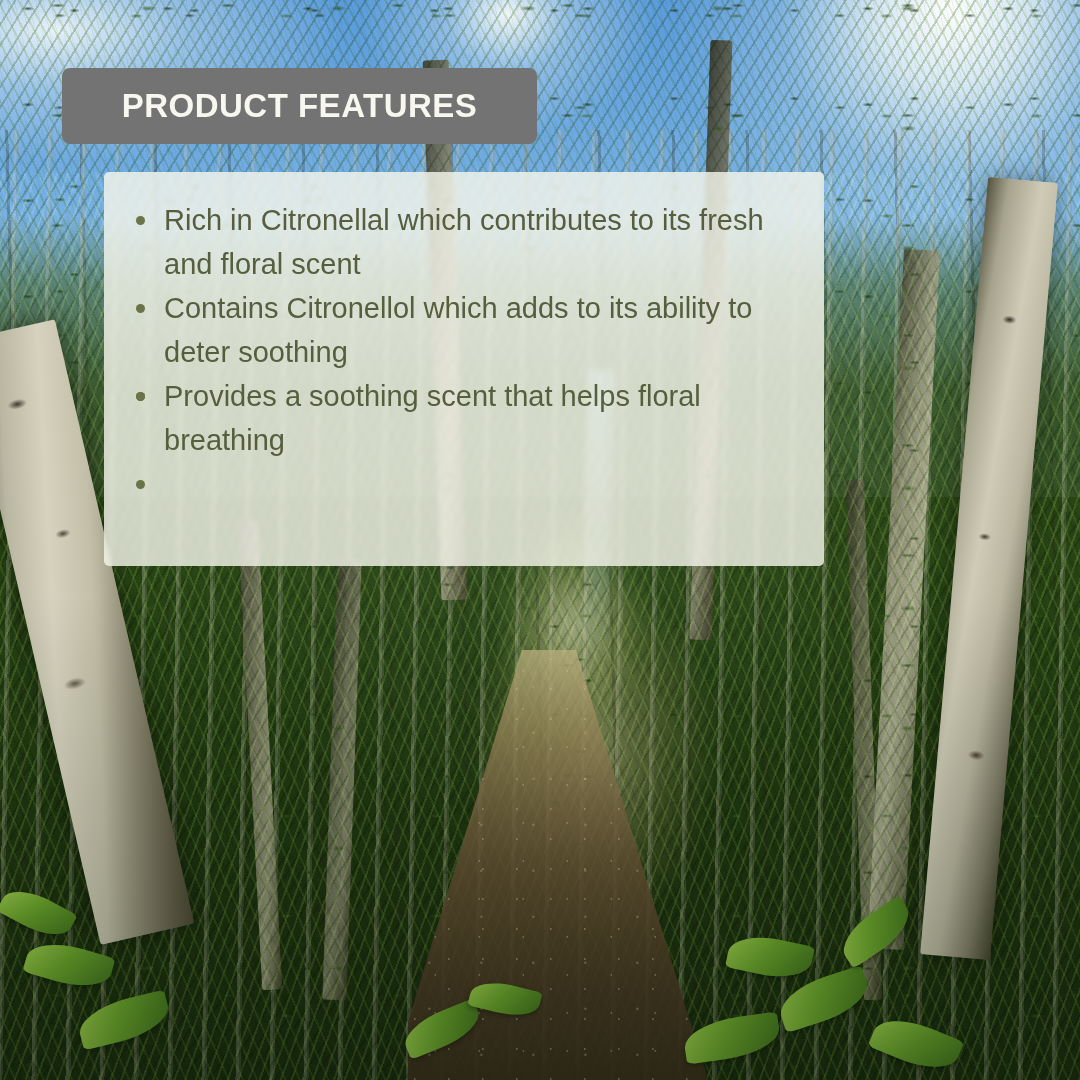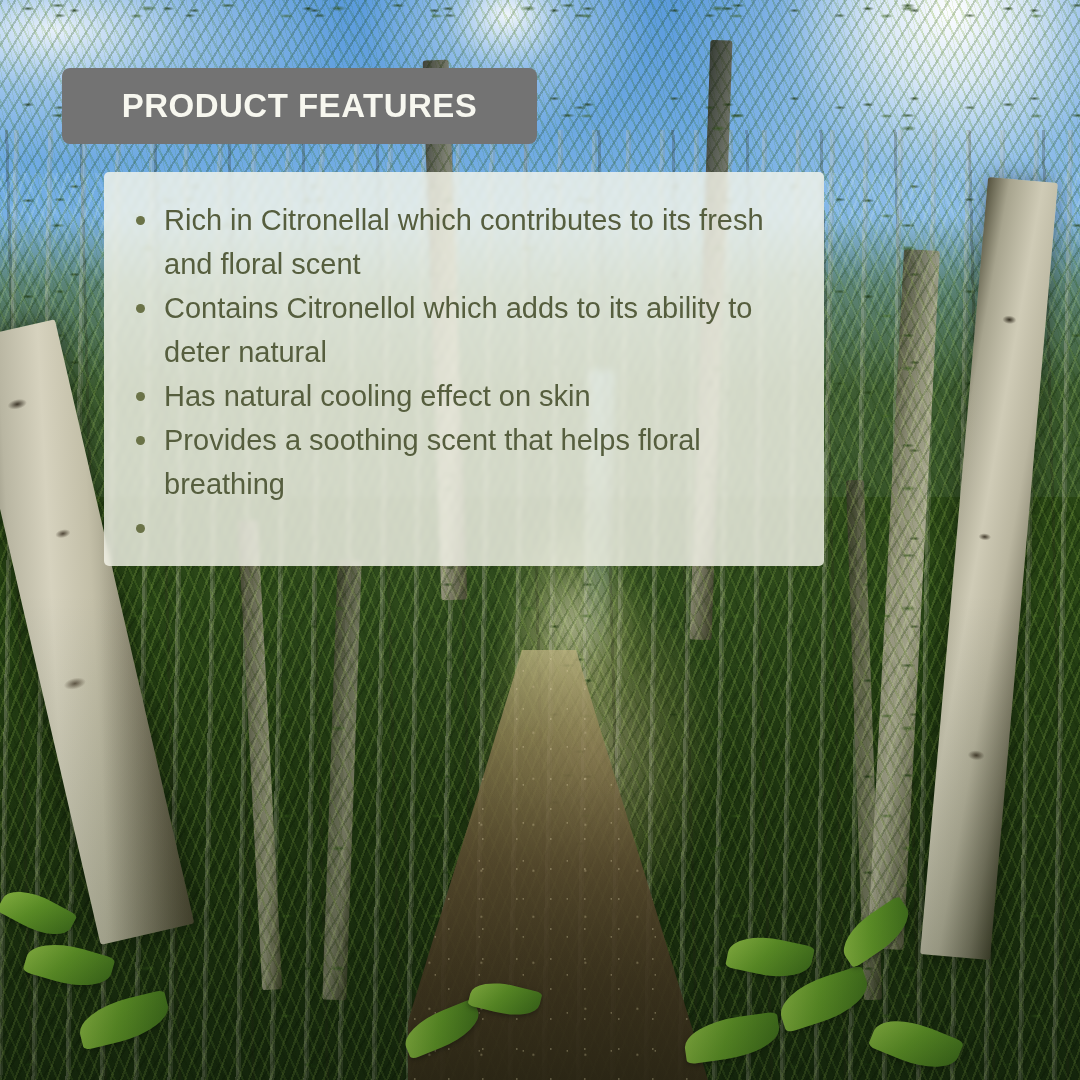--- a/index.html
+++ b/index.html
@@ -383,25 +383,24 @@
   </div>
 
   <div class="features-card">
     <ul class="feature-list">
       <li class="feature-item">
         <span class="feature-bullet"></span>
         <span>Rich in Citronellal which contributes to its fresh and floral scent</span>
       </li>
       <li class="feature-item">
         <span class="feature-bullet"></span>
-        <span>Contains Citronellol which adds to its ability to deter natural</span>
+        <span>Contains Citronellol which adds to its ability to deter soothing</span>
       </li>
       <li class="feature-item">
         <span class="feature-bullet"></span>
-        <span>Has natural cooling effect on skin</span>
       </li>
       <li class="feature-item">
         <span class="feature-bullet"></span>
         <span>Provides a soothing scent that helps floral breathing</span>
       </li>
       <li class="feature-item">
         <span class="feature-bullet"></span>
       </li>
     </ul>
   </div>

